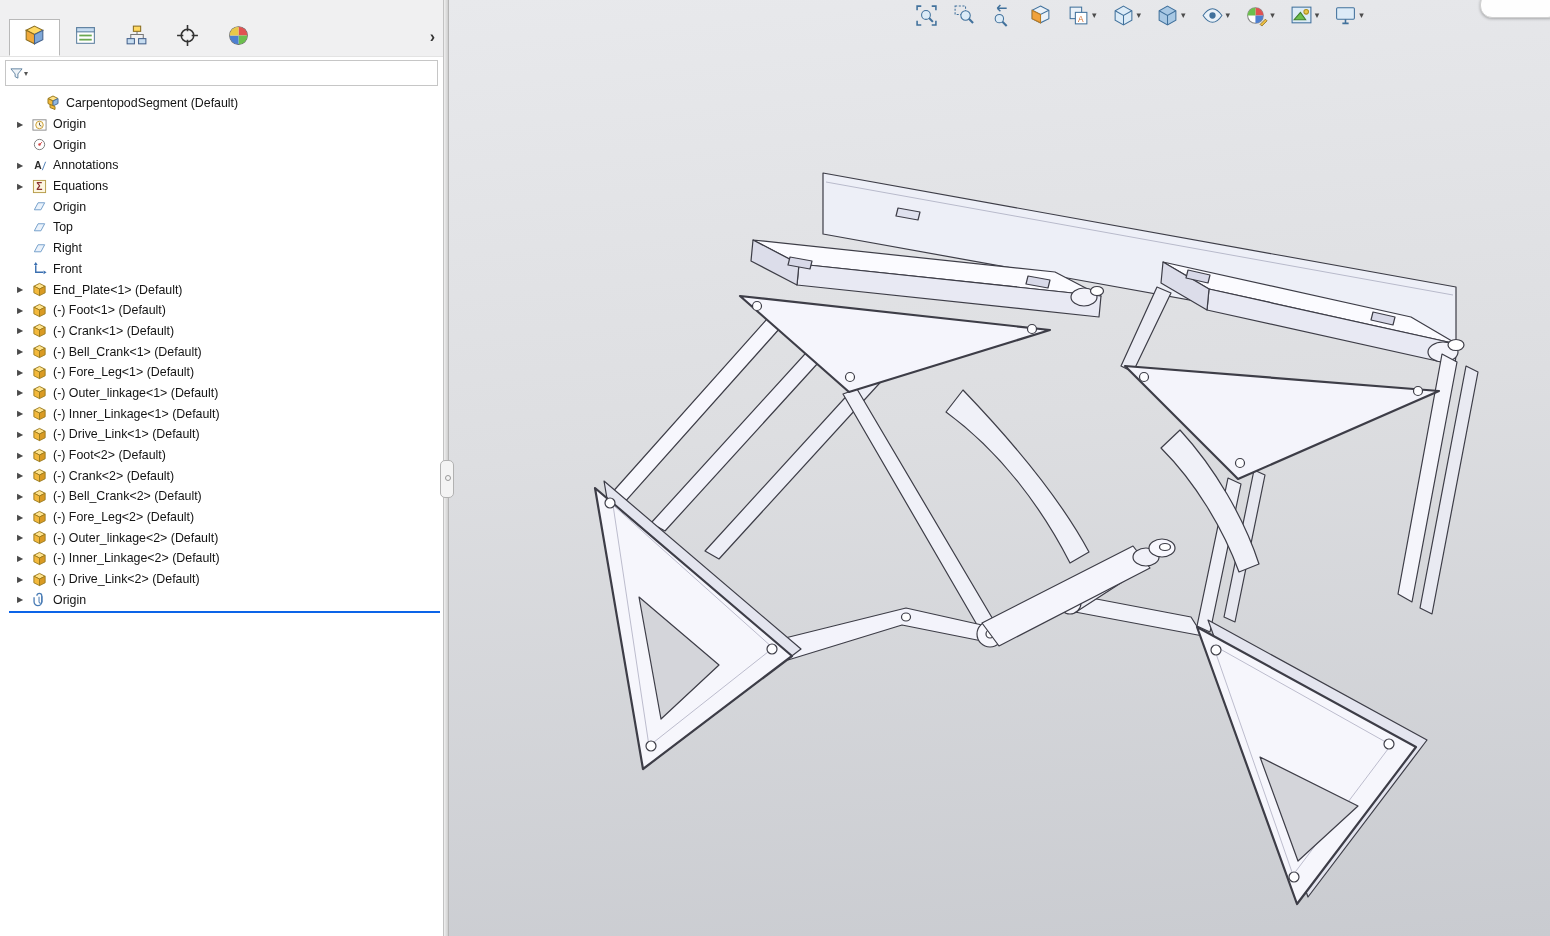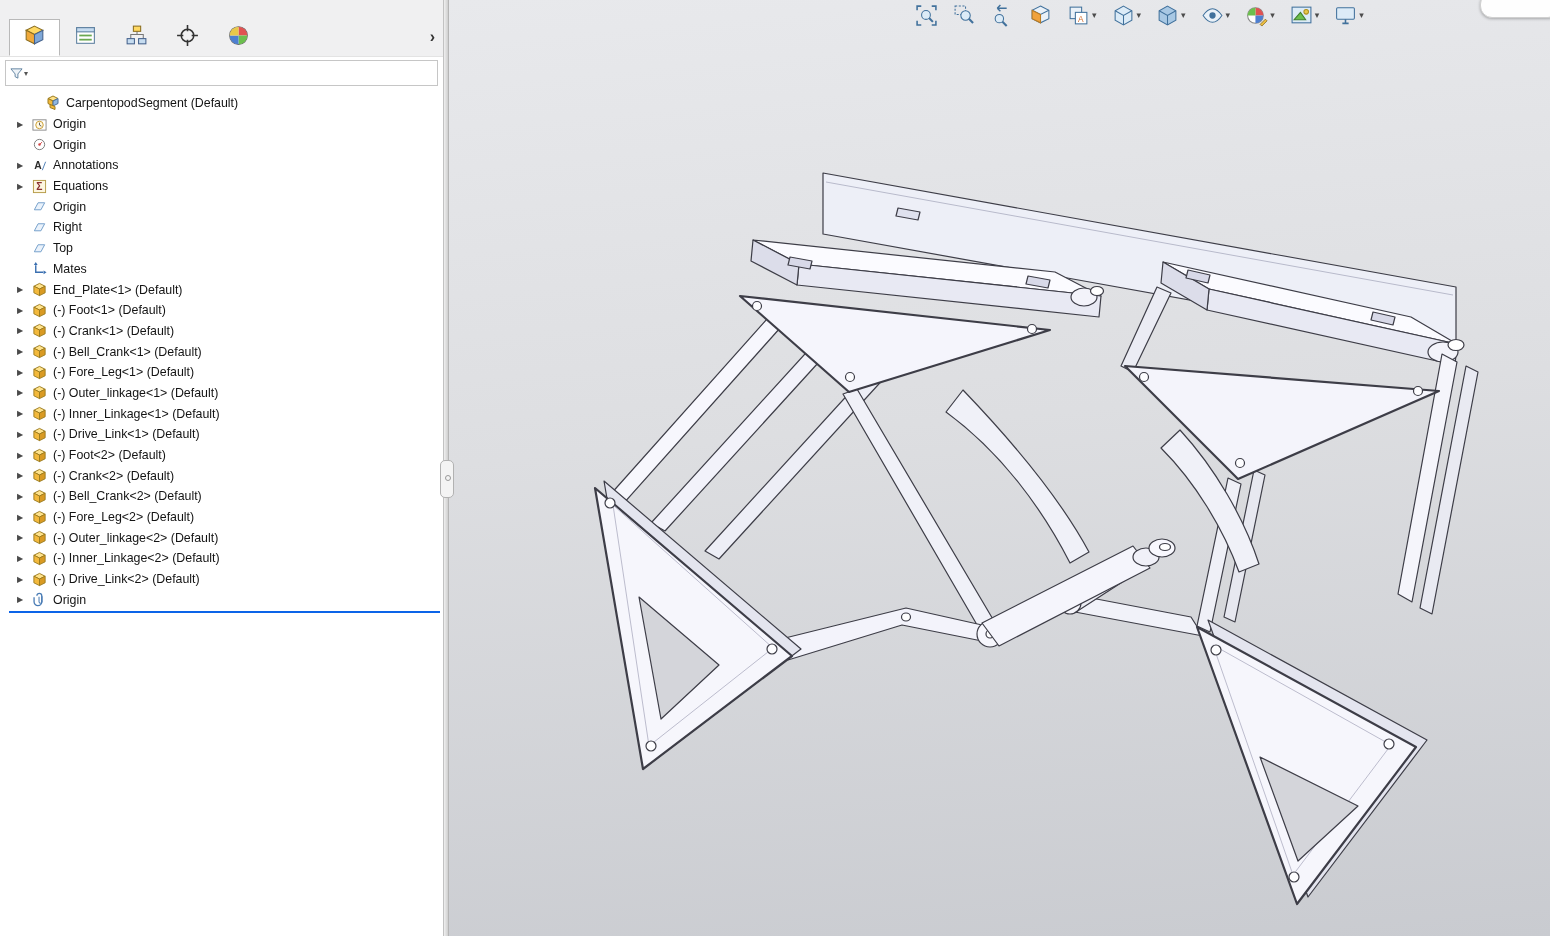--- a/index.html
+++ b/index.html
@@ -378,41 +378,41 @@
           </span>
           <span class="tl">Origin</span>
         </div>
         <div class="tree-row">
           <span class="tw"></span>
           <span class="ti">
             <svg width="15" height="15" viewBox="0 0 16 16">
               <polygon points="2.5,11.5 6.5,4 13.5,4 9.5,11.5" fill="#eaf2fb" stroke="#6f9cc9"></polygon>
             </svg>
           </span>
+          <span class="tl">Top</span>
+        </div>
+        <div class="tree-row">
+          <span class="tw"></span>
+          <span class="ti">
+            <svg width="15" height="15" viewBox="0 0 16 16">
+              <polygon points="2.5,11.5 6.5,4 13.5,4 9.5,11.5" fill="#eaf2fb" stroke="#6f9cc9"></polygon>
+            </svg>
+          </span>
           <span class="tl">Right</span>
-        </div>
-        <div class="tree-row">
-          <span class="tw"></span>
-          <span class="ti">
-            <svg width="15" height="15" viewBox="0 0 16 16">
-              <polygon points="2.5,11.5 6.5,4 13.5,4 9.5,11.5" fill="#eaf2fb" stroke="#6f9cc9"></polygon>
-            </svg>
-          </span>
-          <span class="tl">Top</span>
         </div>
         <div class="tree-row">
           <span class="tw"></span>
           <span class="ti">
             <svg width="15" height="15" viewBox="0 0 16 16">
               <path d="M4 4.5v7.5h8" stroke="#3a6fb0" fill="none" stroke-width="1.5"></path>
               <path d="M4 1l2 3.2H2Z" fill="#3a6fb0"></path>
               <path d="M15.5 12l-3.2-2v4Z" fill="#3a6fb0"></path>
             </svg>
           </span>
-          <span class="tl">Mates</span>
+          <span class="tl">Front</span>
         </div>
         <div class="tree-row">
           <span class="tw">▶</span>
           <span class="ti">
             <svg width="15" height="15" viewBox="0 0 16 16">
               <polygon points="8,1.5 14,4.5 8,7.5 2,4.5" fill="#ffe28a" stroke="#9c7c1f"></polygon>
               <polygon points="2,4.5 8,7.5 8,14.5 2,11.5" fill="#f3b93c" stroke="#9c7c1f"></polygon>
               <polygon points="14,4.5 14,11.5 8,14.5 8,7.5" fill="#d99a23" stroke="#9c7c1f"></polygon>
             </svg>
           </span>

